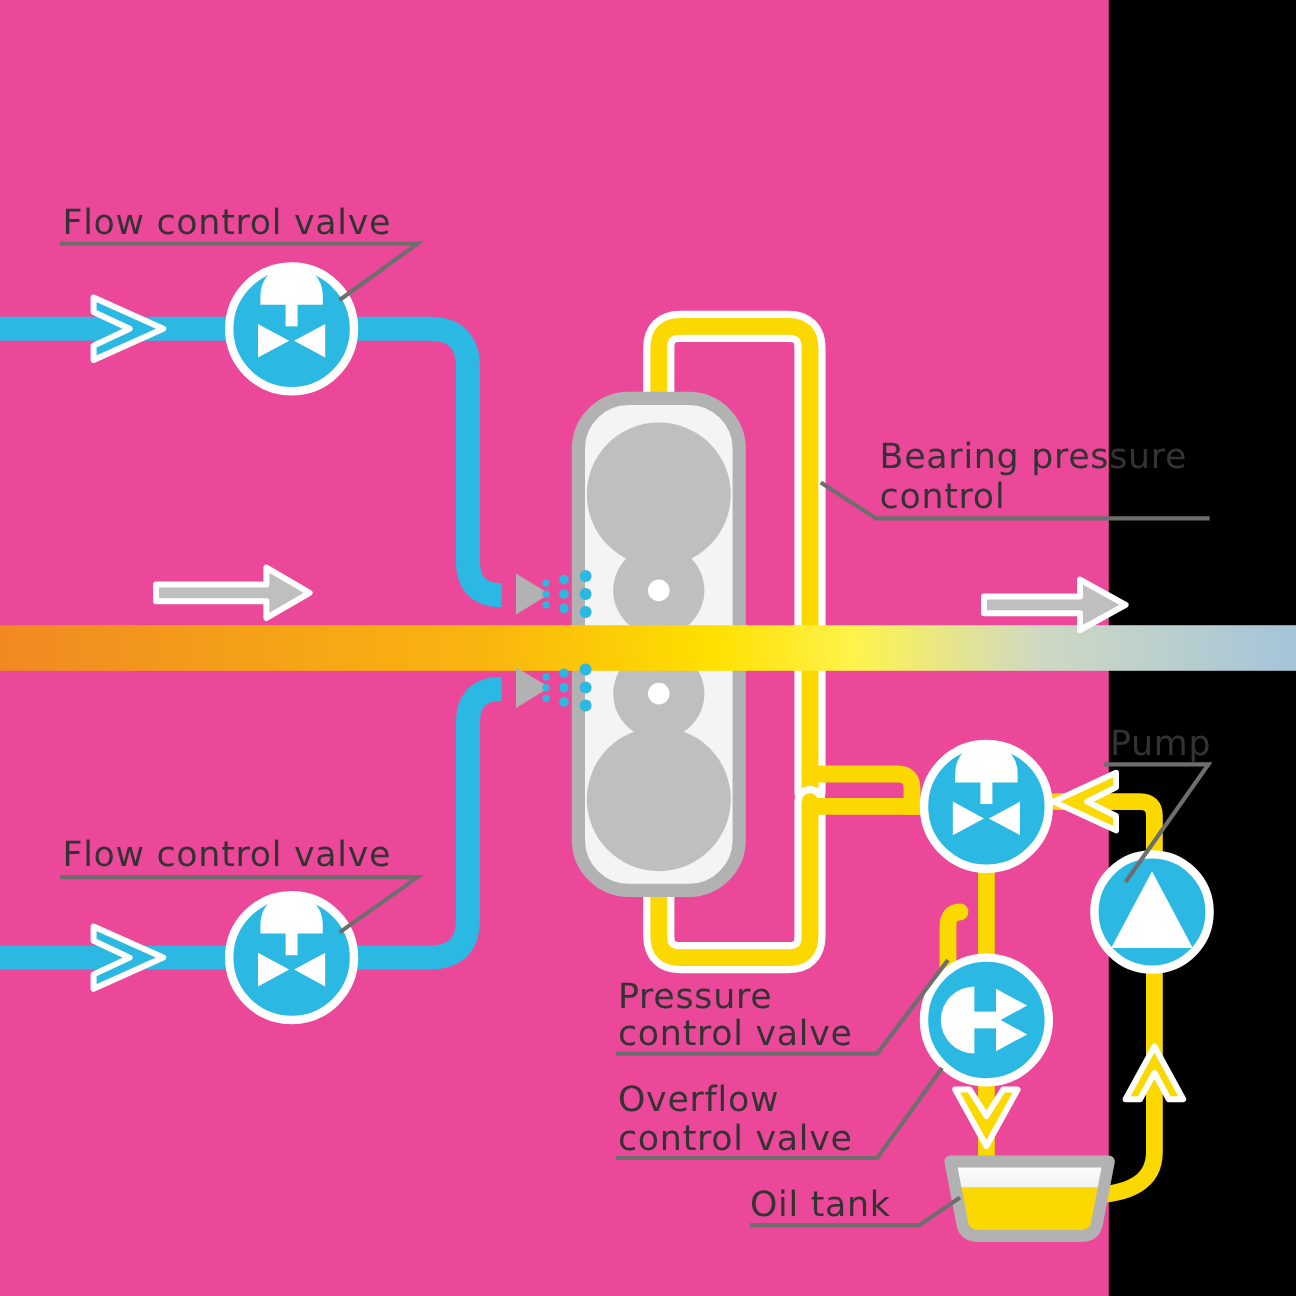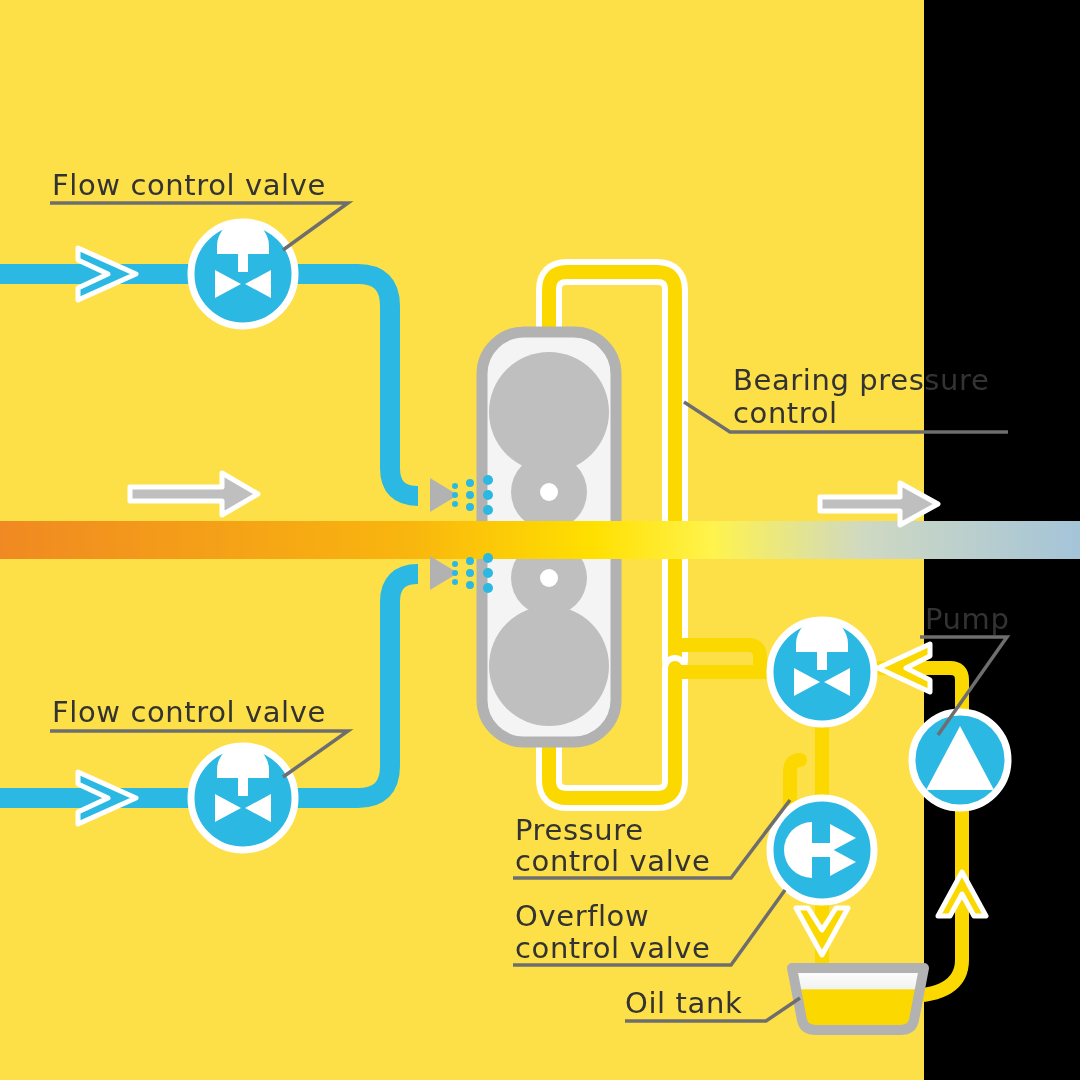--- a/index.html
+++ b/index.html
@@ -1,18 +1,18 @@
 <!DOCTYPE html>
 <html><head>
 <meta charset="utf-8">
 <style>
   html,body{margin:0;padding:0;background:#000;}
   body{width:1080px;height:1080px;overflow:hidden;
        font-family:"DejaVu Sans","Liberation Sans",sans-serif;}
-  #stage{position:relative;width:924px;height:1080px;background:#fde047;}
+  #stage{position:relative;width:924px;height:1080px;background:#ec4899;}
   #stage svg{position:absolute;top:0;left:0;}
   .lbl{fill:#333333;font-family:"DejaVu Sans","Liberation Sans",sans-serif;
        font-size:29px;letter-spacing:0.6px;}
 </style>
 </head>
 <body>
 
 <div id="stage">
 
 <svg width="1080" height="1080" viewBox="0 0 1080 1080">

